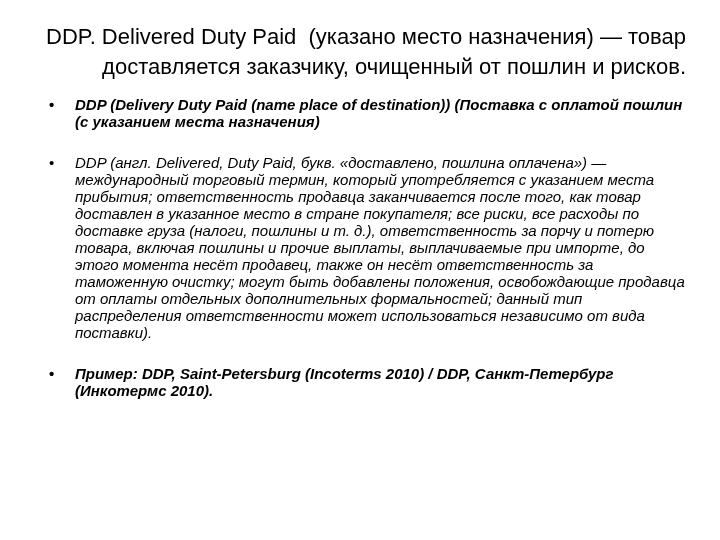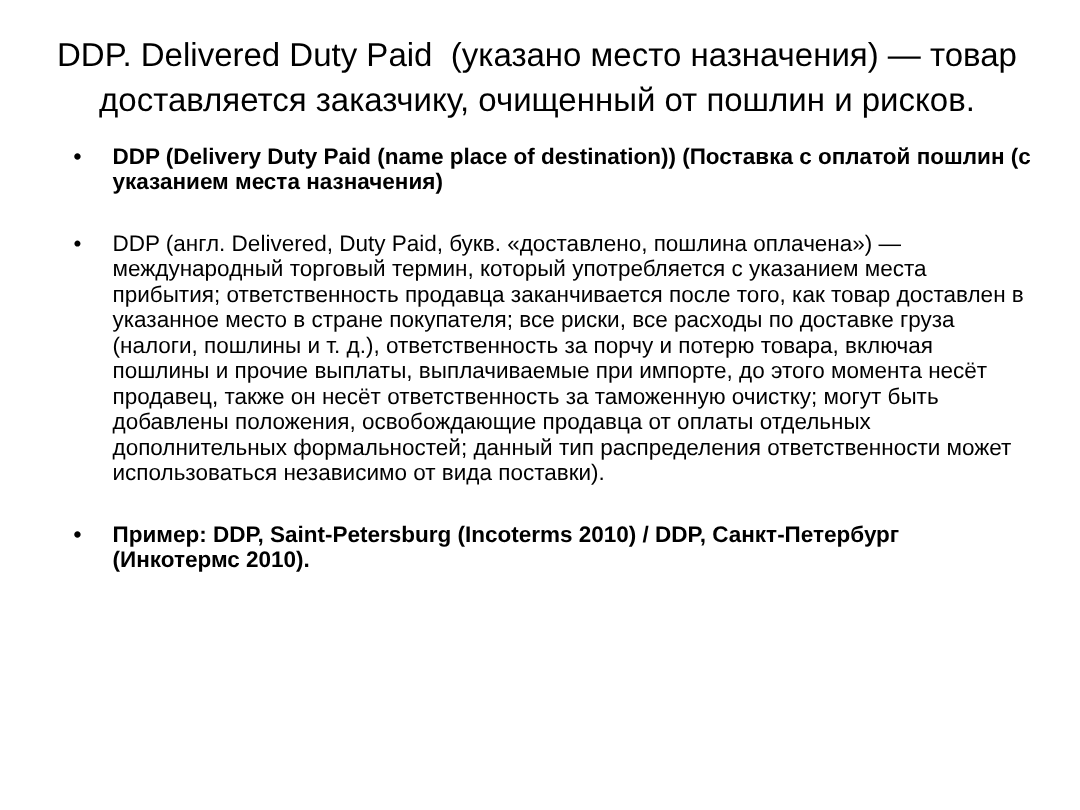--- a/index.html
+++ b/index.html
@@ -17,21 +17,21 @@
     height: 540px;
     box-sizing: border-box;
     background: #ffffff;
     color: #000000;
   }
   .title {
     margin: 22px 34px 0 30px;
     font-size: 22px;
     line-height: 30px;
     font-weight: 400;
-    text-align: center;
+    text-align: right;
     white-space: pre-wrap;
   }
   .bullets {
     margin-top: 14px;
   }
   .bullet {
     display: flex;
     align-items: flex-start;
     margin-left: 49px;
   }
@@ -41,20 +41,21 @@
   .bullet .marker {
     flex: 0 0 26px;
     width: 26px;
     font-size: 15px;
     line-height: 17px;
   }
   .bullet .text {
     width: 613px;
     font-size: 15px;
     line-height: 17px;
+    font-style: italic;
   }
   .bullet.bold .text,
   .bullet.bold .marker {
     font-weight: 700;
   }
 </style>
 </head>
 <body>
 
 <div class="slide" style="background: rgb(255, 255, 255); color: rgb(0, 0, 0);">

